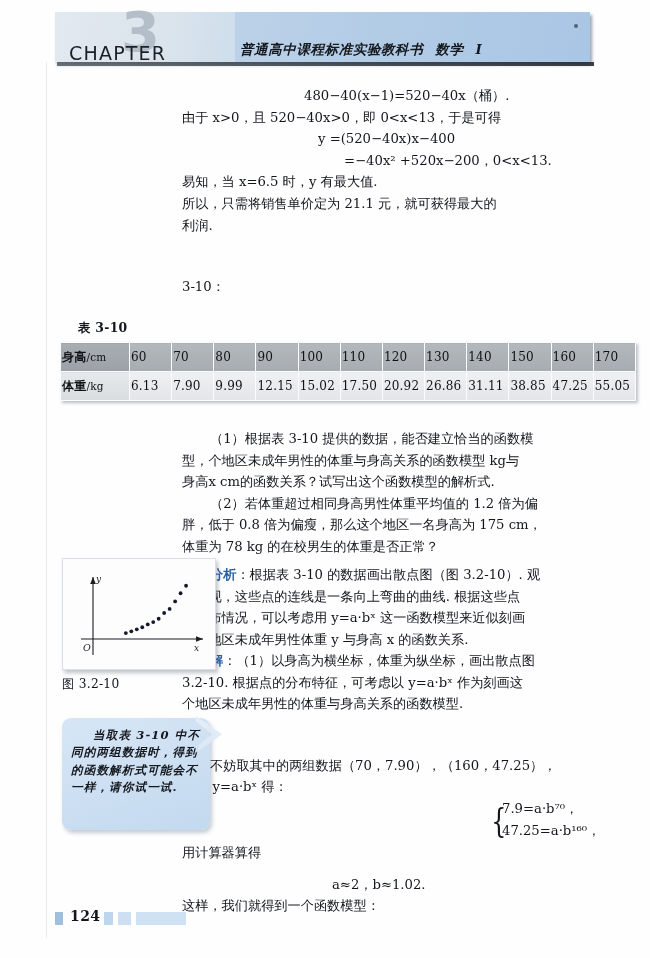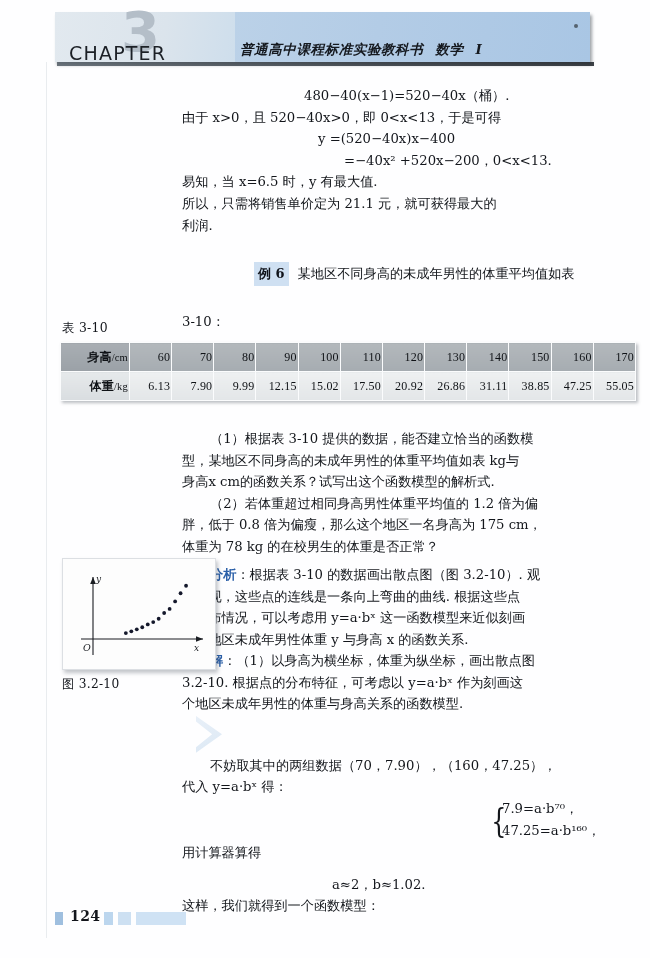--- a/index.html
+++ b/index.html
@@ -51,27 +51,27 @@
   .center-eq{font-size:13.2px;line-height:21.6px;white-space:nowrap;}
   i,.it{font-style:italic;font-family:"DejaVu Serif","Liberation Serif",serif;}
 
   .ex-tag{
     display:inline-block;background:#cfe0f2;color:#10131a;
     padding:1px 4px 1px 4px;font-weight:bold;font-size:13px;margin-right:9px;
   }
   .blue{color:#2a5fa8;font-weight:bold;}
 
   
-  .tbl-cap{position:absolute;left:62px;top:320px;font-size:12.4px;font-weight:normal;letter-spacing:.3px;}
+  .tbl-cap{position:absolute;left:78px;top:320px;font-size:12.4px;font-weight:bold;letter-spacing:.3px;}
   .tbl-wrap{position:absolute;left:60px;top:342px;width:576px;
             box-shadow:2px 2px 3px rgba(60,70,80,.35);}
   table{border-collapse:collapse;width:576px;table-layout:fixed;}
   table td{
-    border:1px solid #fbfcfd;height:26px;text-align:right;
-    font-size:12px;color:#0f1216;letter-spacing:.2px;font-family:Liberation Serif, serif;
+    border:1px solid #fbfcfd;height:26px;text-align:left;
+    font-size:12px;color:#0f1216;letter-spacing:.2px;
   }
   tr.r1 td{background:linear-gradient(180deg,#b3b8bc,#a6acb1);}
   tr.r2 td{background:linear-gradient(180deg,#eef0f1,#e3e6e8);}
   td.hd{font-weight:bold;font-size:12px;width:66px;}
   tr.r1 td.hd{background:linear-gradient(180deg,#a9aeb3,#9ba1a7);}
   tr.r2 td.hd{background:linear-gradient(180deg,#e6e9eb,#d9dde0);}
   .unit{font-size:10.5px;font-weight:normal;}
 
   
   .fig-box{
@@ -141,24 +141,21 @@
     <div class="center-eq" style="padding-left:108px;">480−40(x−1)=520−40x（桶）.</div>
     <div class="ln" style="margin-left:-14px;">由于 x&gt;0，且 520−40x&gt;0，即 0&lt;x&lt;13，于是可得</div>
     <div class="center-eq" style="padding-left:122px;">y =(520−40x)x−400</div>
     <div class="center-eq" style="padding-left:148px;">=−40x² +520x−200，0&lt;x&lt;13.</div>
     <div class="ln" style="margin-left:-14px;">易知，当 x=6.5 时，y 有最大值.</div>
     <div class="ln" style="margin-left:-14px;">所以，只需将销售单价定为 21.1 元，就可获得最大的</div>
     <div class="ln" style="margin-left:-14px;">利润.</div>
   </div>
 
   <div class="col-right" style="top:262px;">
-    <div class="ln" style="margin-left:58px;">
-      <span class="ex-tag">例 6</span><span>某地区不同身高的未成年男性的体重平均值如表</span>
-    </div>
-    <div class="ln" style="margin-left:-14px;margin-top:25px;">3-10：</div>
+    <div class="ln" style="margin-left:-14px;margin-top:14px;">3-10：</div>
   </div>
 
   <div class="tbl-cap">表 3-10</div>
   <div class="tbl-wrap">
     <table>
       <tbody>
           <tr class="r1">
         <td class="hd"><span>身高</span><span class="unit">/cm</span></td>
       <td>60</td>
             <td>70</td>
@@ -187,21 +184,21 @@
             <td>38.85</td>
             <td>47.25</td>
             <td>55.05</td>
           </tr>
     </tbody>
       </table>
   </div>
 
   <div class="col-right" style="top:428px;">
     <div class="ln" style="margin-left:14px;">（1）根据表 3-10 提供的数据，能否建立恰当的函数模</div>
-    <div class="ln" style="margin-left:-14px;">型，某地区不同身高的未成年男性的体重平均值如表 kg与</div>
+    <div class="ln" style="margin-left:-14px;">型，个地区未成年男性的体重与身高关系的函数模型 kg与</div>
     <div class="ln" style="margin-left:-14px;">身高x cm的函数关系？试写出这个函数模型的解析式.</div>
     <div class="ln" style="margin-left:14px;">（2）若体重超过相同身高男性体重平均值的 1.2 倍为偏</div>
     <div class="ln" style="margin-left:-14px;">胖，低于 0.8 倍为偏瘦，那么这个地区一名身高为 175 cm，</div>
     <div class="ln" style="margin-left:-14px;">体重为 78 kg 的在校男生的体重是否正常？</div>
   </div>
 
   <div class="col-right" style="top:564px;">
     <div class="ln" style="margin-left:14px;">
       <span class="blue">分析</span><span>：根据表 3-10 的数据画出散点图（图 3.2-10）. 观</span>
     </div>
@@ -252,20 +249,23 @@
           <circle cx="101.16" cy="54.01" r="1.9"></circle>
           <circle cx="106.63" cy="49.89" r="1.9"></circle>
           <circle cx="112.11" cy="42.40" r="1.9"></circle>
           <circle cx="117.58" cy="34.27" r="1.9"></circle>
           <circle cx="123.05" cy="26.73" r="1.9"></circle>
         </g>
     </svg>
   </div>
   <div class="fig-cap">图 3.2-10</div>
 
+  <div class="note">
+    <div class="note-txt">当取表 3-10 中不同的两组数据时，得到的函数解析式可能会不一样，请你试一试.</div>
+  </div>
   <div class="note-tail"></div>
 
   <div class="foot-bar"></div>
   <div class="pg">124</div>
   <div class="fb fb1"></div>
   <div class="fb fb2"></div>
   <div class="fb fb3"></div>
 
 </div>
 

